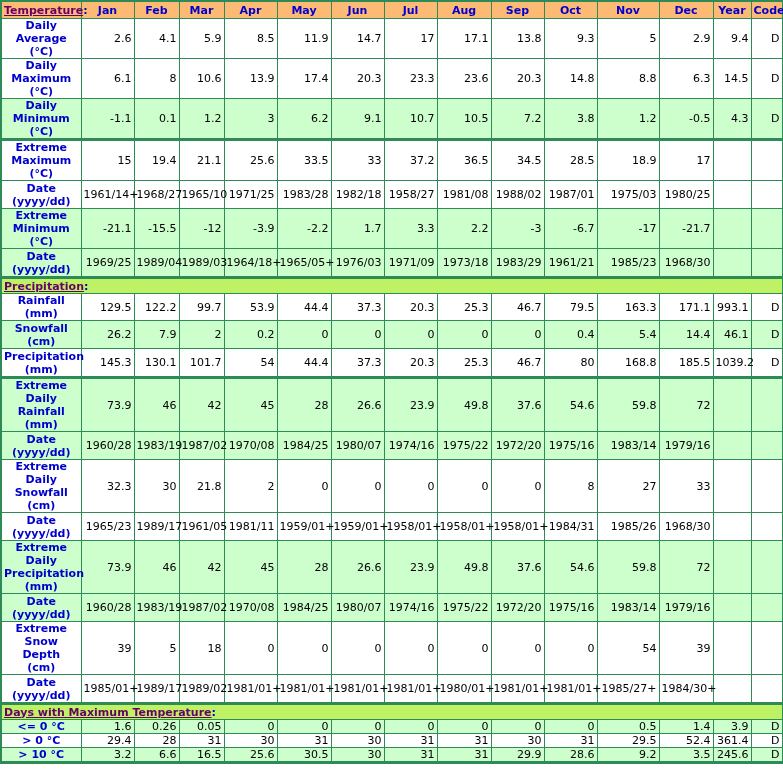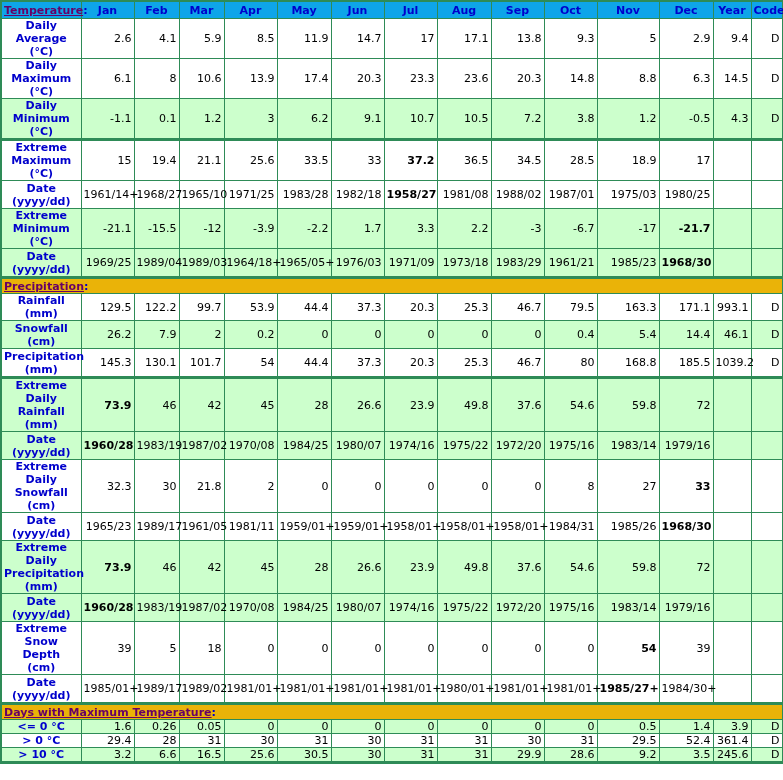--- a/index.html
+++ b/index.html
@@ -15,44 +15,44 @@
     width: 782px;
     table-layout: fixed;
   }
   table.climate td, table.climate th {
     border: 1px solid #2e8b57;
     padding: 0 2px 0 2px;
     line-height: 13px;
     vertical-align: middle;
   }
   th.mh {
-    background: #0ea5e9;
+    background: #fdba74;
     color: #0000cc;
     font-weight: bold;
     text-align: center;
     height: 16px;
   }
   th.sect {
-    background: #eab308;
+    background: #bef264;
     text-align: left;
     font-weight: bold;
     color: #0000cc;
   }
   .sect-link { color: #660066; text-decoration: underline; cursor: pointer; }
   td.lbl {
     color: #0000cc;
     font-weight: bold;
     text-align: center;
   }
   td.v { text-align: right; white-space: nowrap; }
   td.c { text-align: right; }
   tr.w td { background: #ffffff; }
   tr.g td { background: #ccffcc; }
   tr.sep td, tr.sep th { border-top: 3px solid #2e8b57; }
-  .b { font-weight: bold; }
+  .b { font-weight: normal; }
   tr.h3 td { height: 39px; }
   tr.h2 td { height: 27px; }
   tr.h1 td { height: 15px; }
   tr.s td { height: 13px; line-height: 13px; }
 </style>
 </head>
 <body>
 
 <table class="climate">
   <colgroup>

